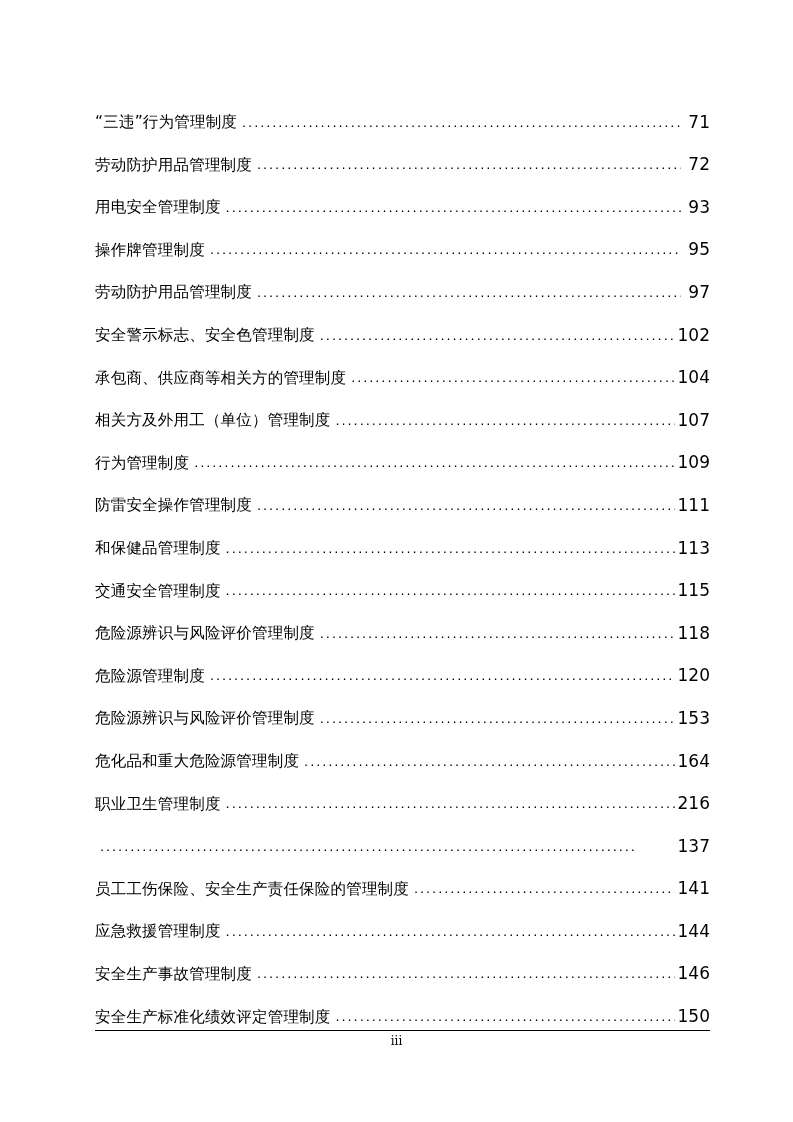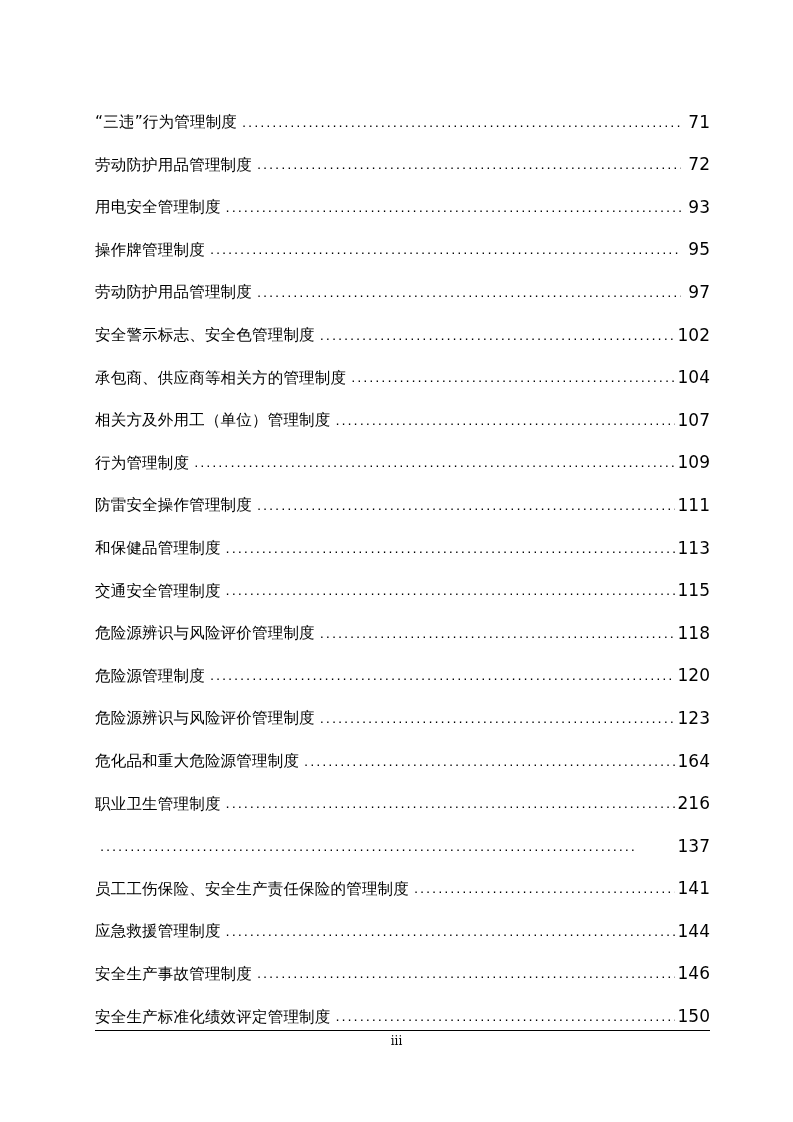--- a/index.html
+++ b/index.html
@@ -142,21 +142,21 @@
         <span class="toc-page">118</span>
       </div>
       <div class="toc-entry">
         <span class="toc-title">危险源管理制度</span>
         <span class="toc-dots">.........................................................................................</span>
         <span class="toc-page">120</span>
       </div>
       <div class="toc-entry">
         <span class="toc-title">危险源辨识与风险评价管理制度</span>
         <span class="toc-dots">.........................................................................................</span>
-        <span class="toc-page">123</span>
+        <span class="toc-page">153</span>
       </div>
       <div class="toc-entry">
         <span class="toc-title">危化品和重大危险源管理制度</span>
         <span class="toc-dots">.........................................................................................</span>
         <span class="toc-page">164</span>
       </div>
       <div class="toc-entry">
         <span class="toc-title">职业卫生管理制度</span>
         <span class="toc-dots">.........................................................................................</span>
         <span class="toc-page">216</span>

